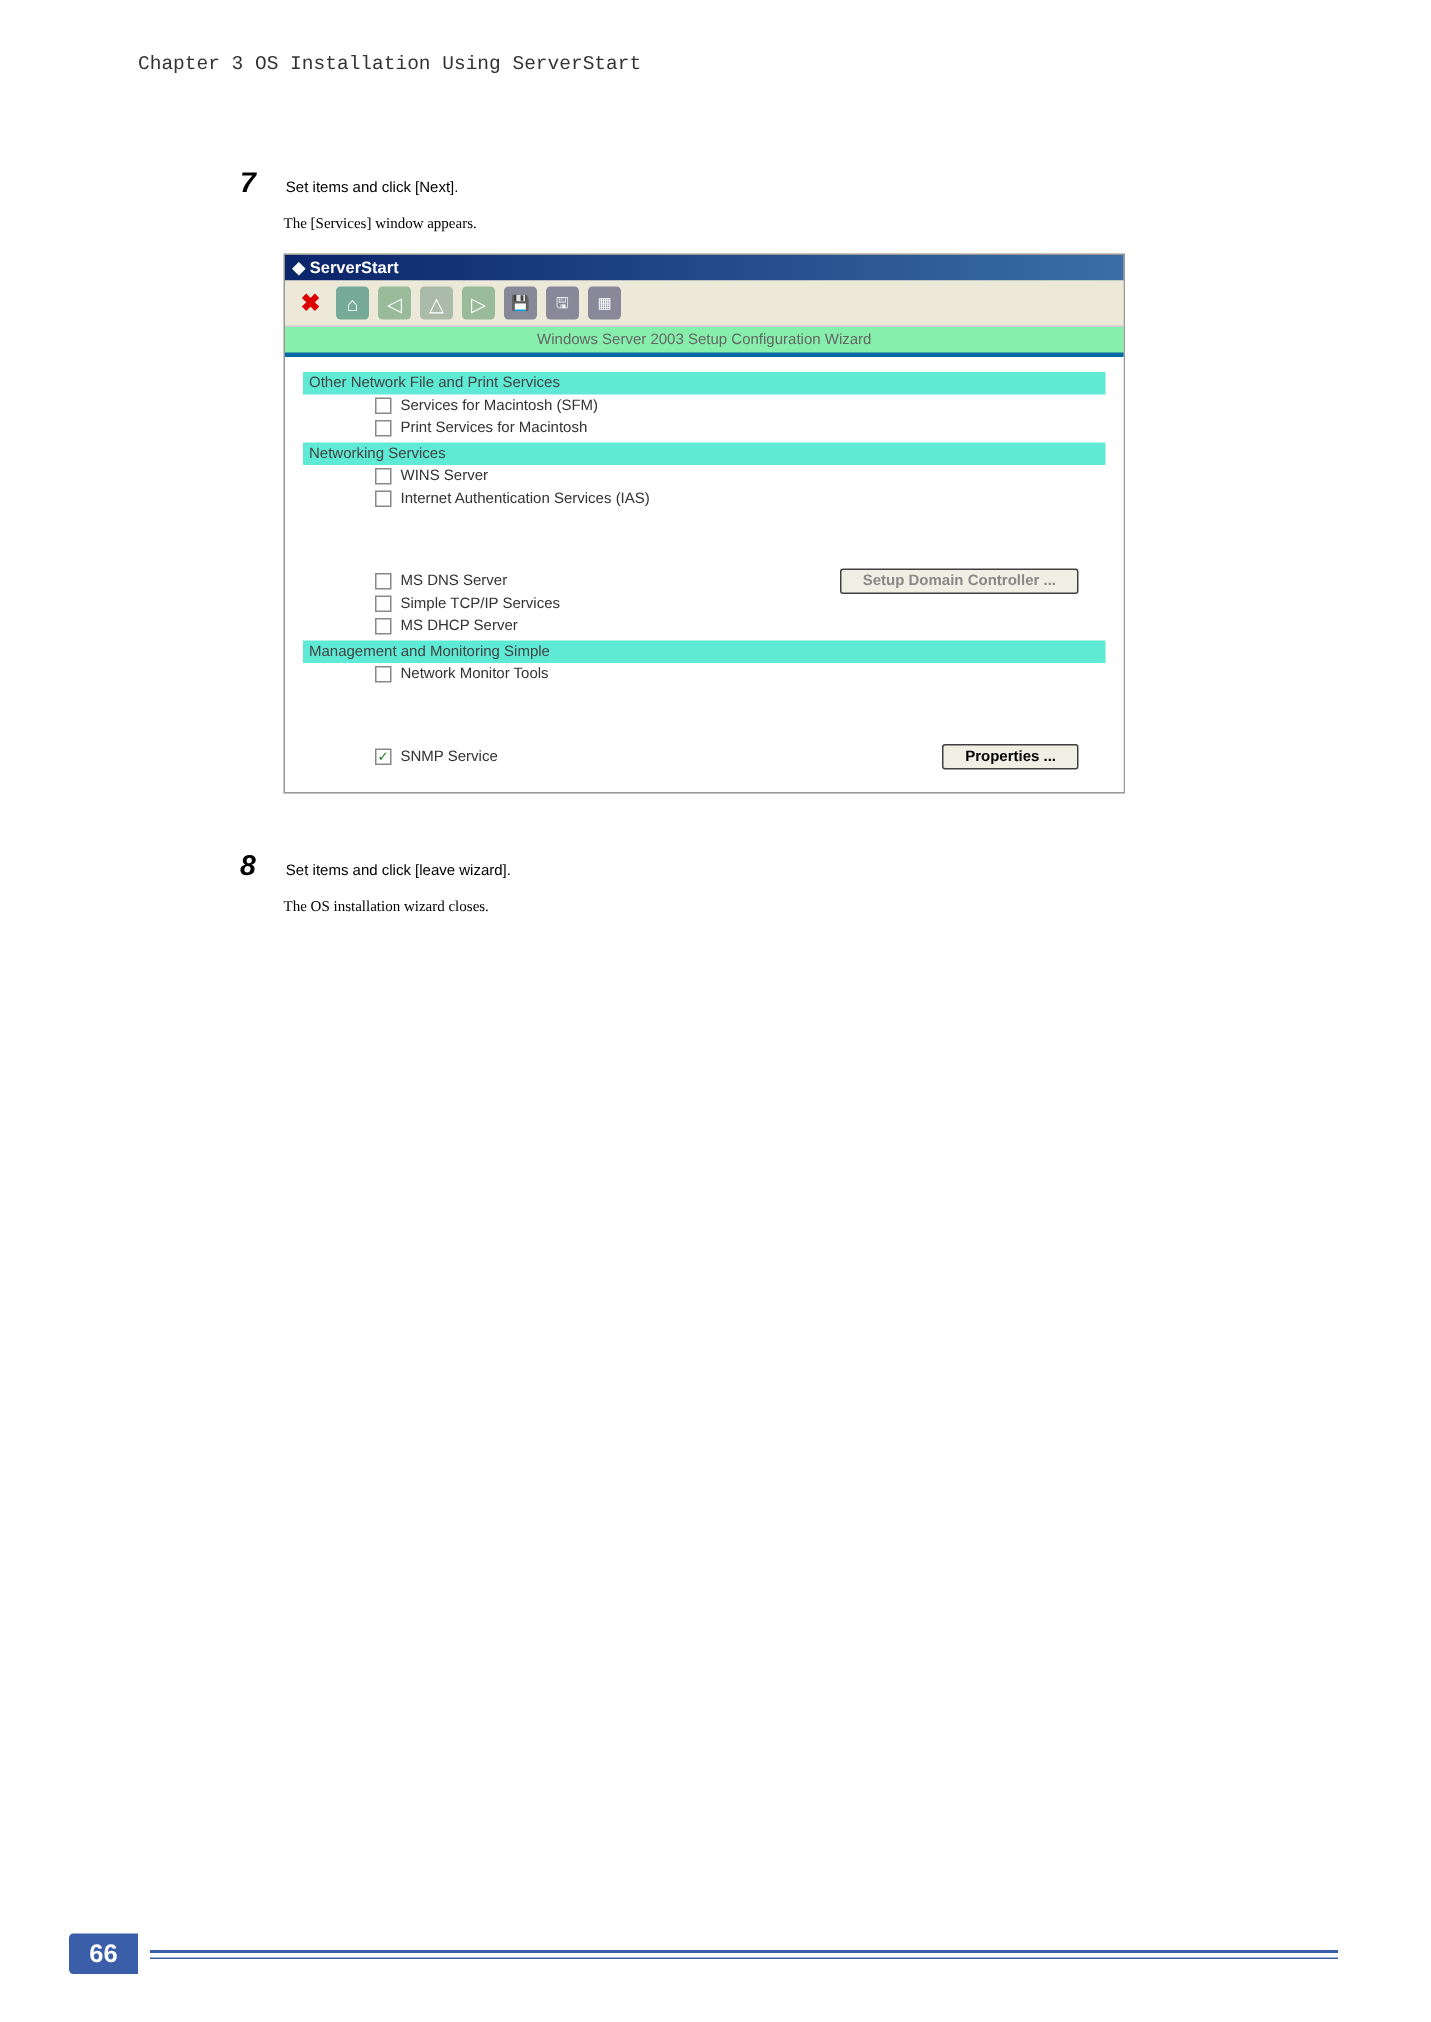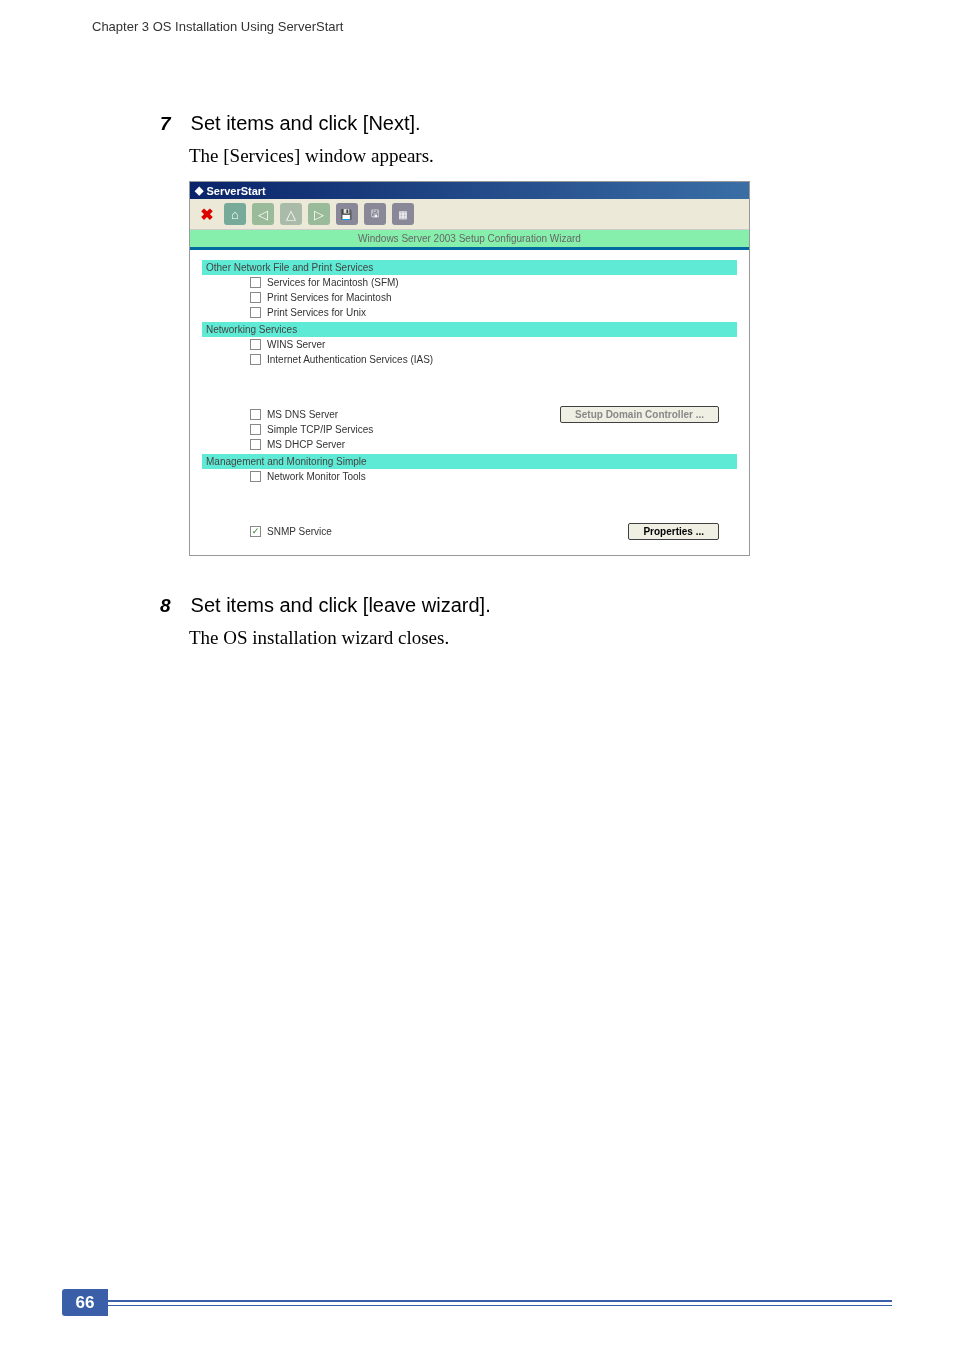--- a/index.html
+++ b/index.html
@@ -5,50 +5,50 @@
     * { margin: 0; padding: 0; box-sizing: border-box; }
     body {
       width: 954px;
       height: 1348px;
       background: #fff;
       font-family: "Times New Roman", serif;
       position: relative;
     }
     .header {
       position: absolute;
-      top: 19px;
+      top: 35px;
       left: 92px;
       font-size: 13px;
-      font-family: Liberation Sans, sans-serif;
+      font-family: Liberation Mono, monospace;
       color: #333;
     }
     .content-area {
       position: absolute;
       top: 112px;
       left: 160px;
       width: 700px;
     }
     .step { margin-bottom: 38px; }
     .step-header { display: flex; align-items: baseline; gap: 20px; }
     .step-number {
       font-family: Arial, sans-serif;
       font-size: 19px;
       font-weight: bold;
       font-style: italic;
       color: #000;
     }
     .step-title {
       font-family: Arial, sans-serif;
-      font-size: 20px;
+      font-size: 10px;
       color: #000;
     }
     .step-desc {
       margin-top: 10px;
       margin-left: 29px;
-      font-size: 19px;
+      font-size: 10px;
       color: #000;
     }
     .screenshot {
       margin-top: 14px;
       margin-left: 29px;
       width: 561px;
       border: 1px solid #999;
       background: #ece9d8;
       font-family: Tahoma, sans-serif;
     }
@@ -143,21 +143,21 @@
       background: #f0efe3;
       border: 1px solid #404040;
       border-radius: 2px;
       color: #888;
       font-weight: bold;
     }
     .right-btn.enabled { color: #000; }
     .page-number {
       position: absolute;
       bottom: 32px;
-      left: 62px;
+      left: 46px;
       width: 46px;
       height: 27px;
       background: #3a5fa8;
       color: #fff;
       font-family: Arial, sans-serif;
       font-weight: bold;
       font-size: 17px;
       display: flex;
       align-items: center;
       justify-content: center;
@@ -215,24 +215,20 @@
 
         <div class="section-header">Other Network File and Print Services</div>
         <div class="chk-row">
           <span class="chk-box"></span>
           <span>Services for Macintosh (SFM)</span>
         </div>
         <div class="chk-row">
           <span class="chk-box"></span>
           <span>Print Services for Macintosh</span>
         </div>
-        <div class="chk-row">
-          <span class="chk-box"></span>
-          <span>Print Services for Unix</span>
-        </div>
 
         <div class="section-header">Networking Services</div>
         <div class="chk-row">
           <span class="chk-box"></span>
           <span>WINS Server</span>
         </div>
         <div class="chk-row">
           <span class="chk-box"></span>
           <span>Internet Authentication Services (IAS)</span>
         </div>

